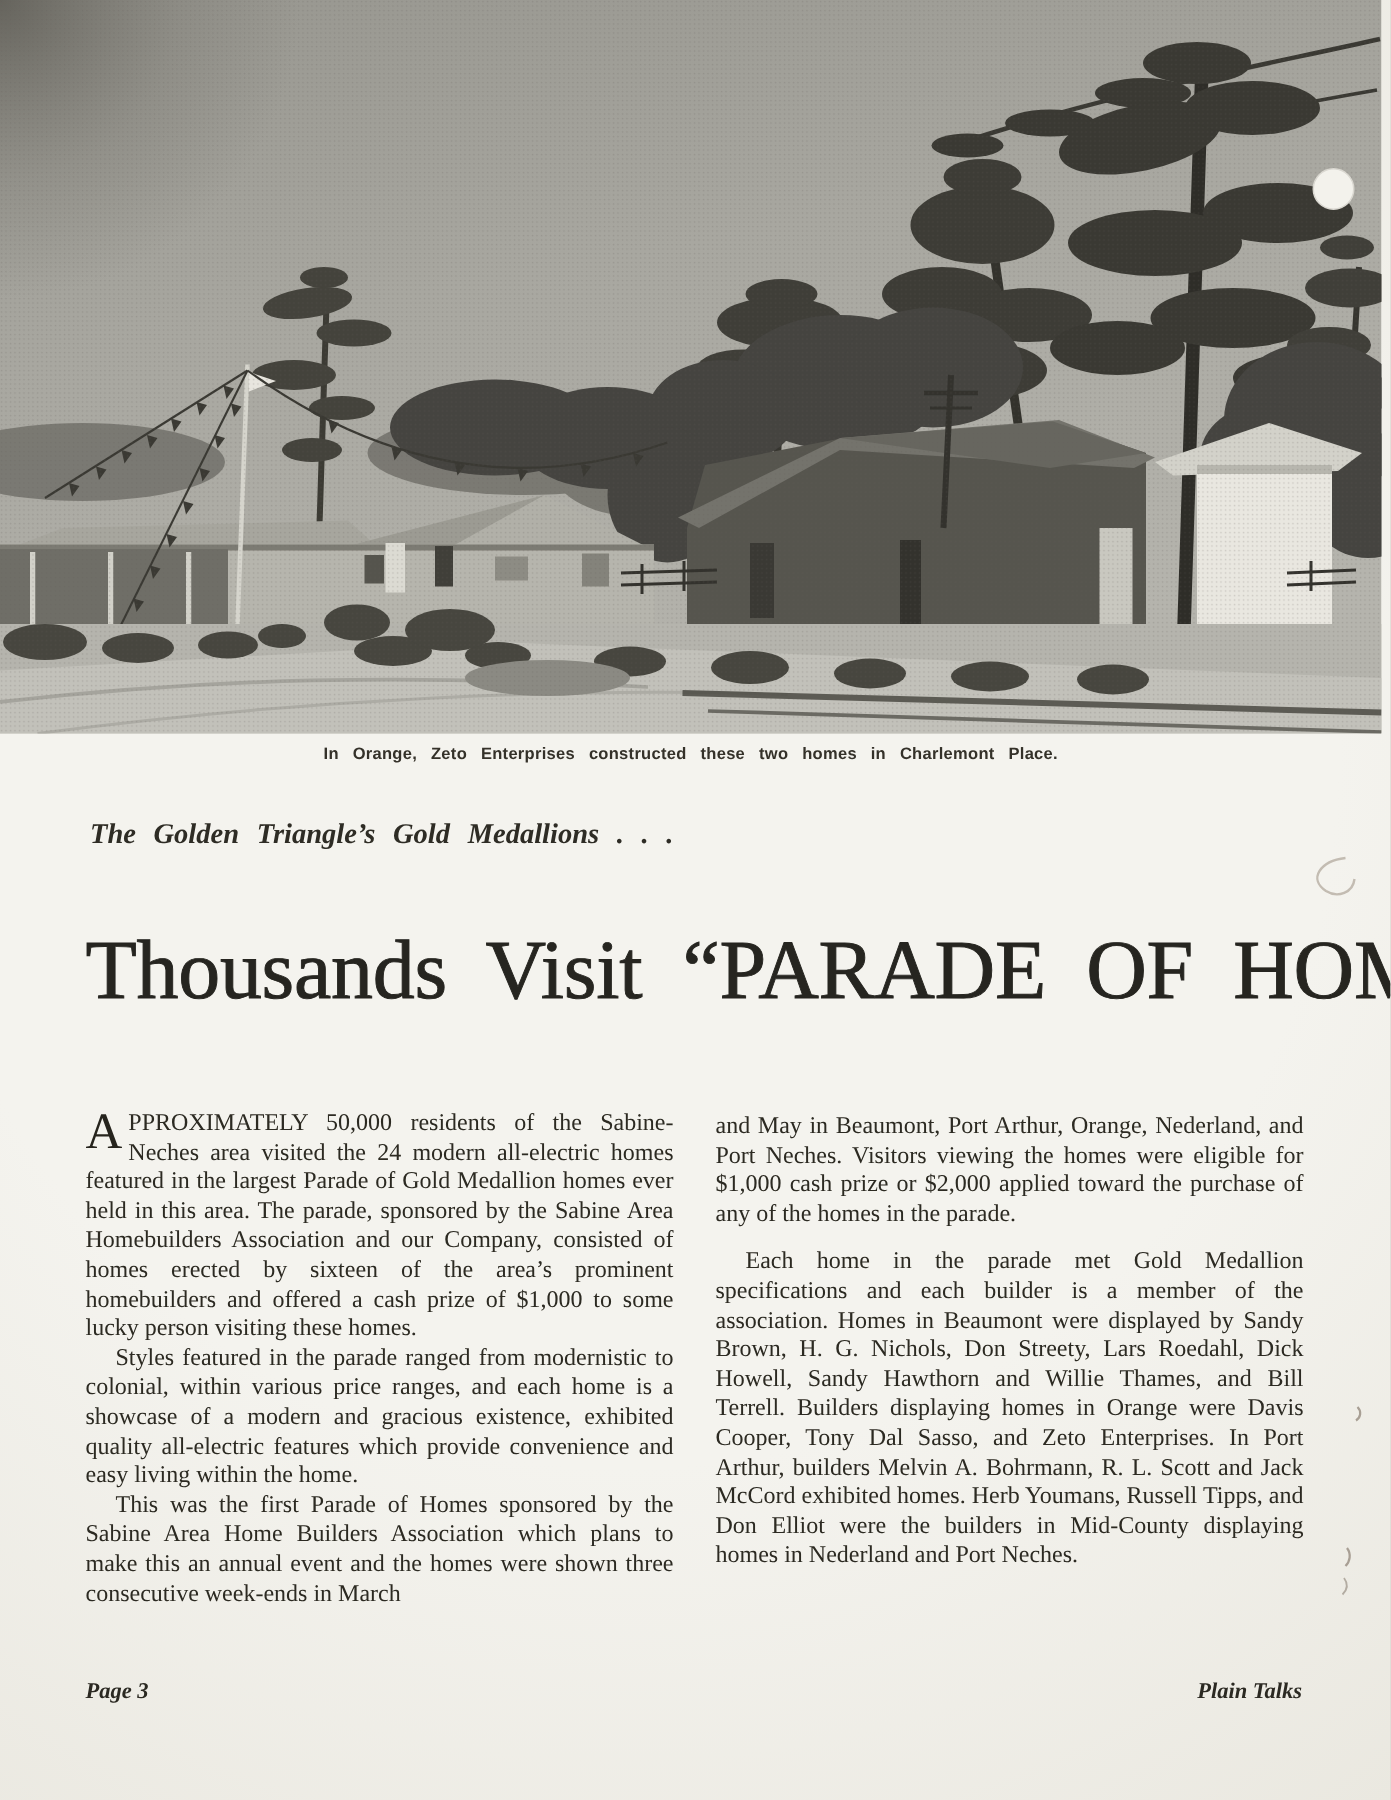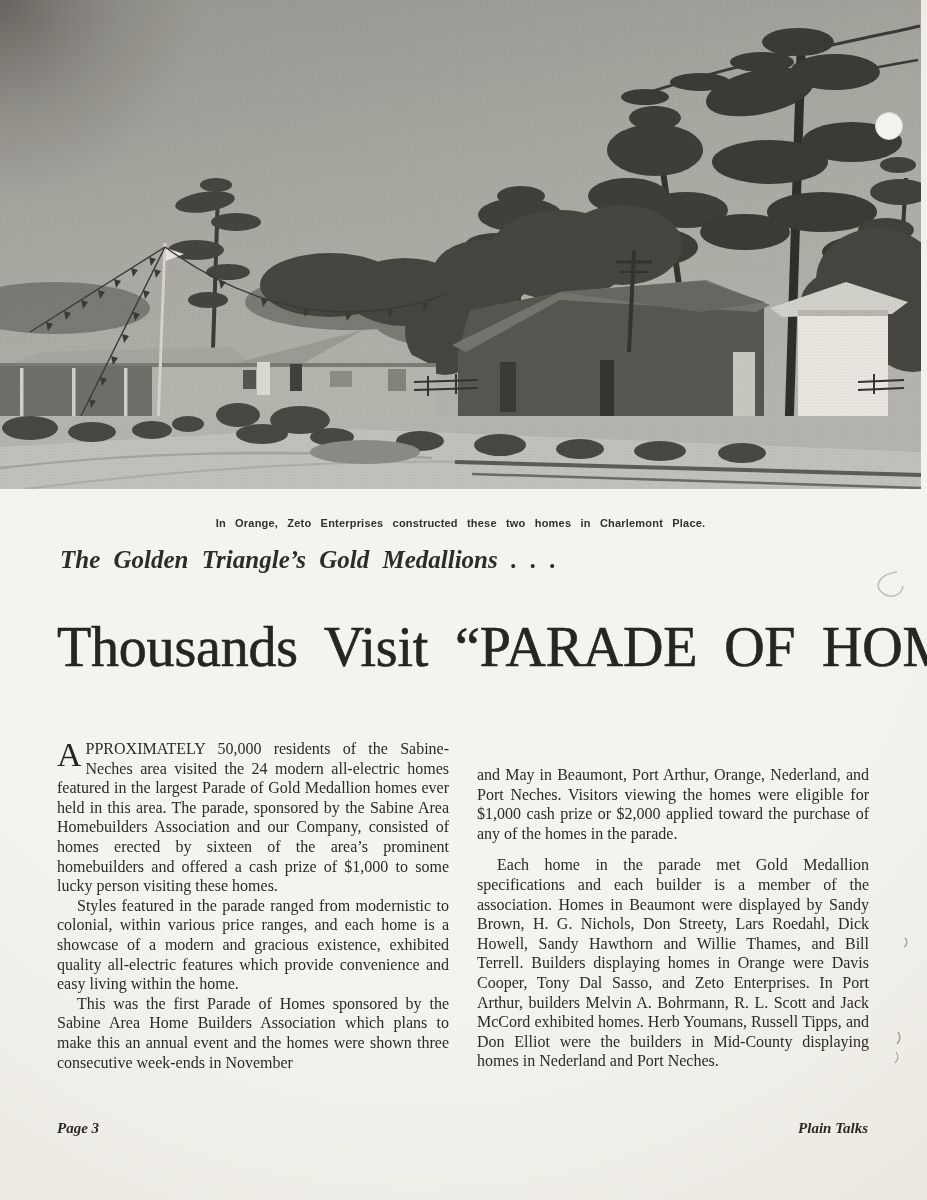--- a/index.html
+++ b/index.html
@@ -15,40 +15,39 @@
   }
   .photo{
     position:absolute;left:0;top:0;width:921px;height:489px;display:block;
   }
   .caption{
     position:absolute;left:0;top:497px;width:921px;
     text-align:center;
     font-family:"Liberation Sans", sans-serif;
     font-size:11px;font-weight:bold;letter-spacing:.2px;word-spacing:6px;
     color:#343129;
-    margin-top:20px;
   }
   .kicker{
     position:absolute;left:60px;top:546px;
-    font-size:25px;font-weight:bold;font-style:italic;
+    font-size:19px;font-weight:bold;font-style:italic;
     word-spacing:7px;color:#2e2c25;
   }
   .headline{
     position:absolute;left:57px;top:615px;width:815px;
     font-size:56px;font-weight:400;letter-spacing:-.2px;word-spacing:13px;
     color:#262520;white-space:nowrap;
     -webkit-text-stroke:.6px #262520;
   }
   .col{
     position:absolute;width:392px;
     font-size:16px;line-height:19.6px;text-align:justify;
     color:#2c2a22;
   }
   .col-left{left:57px;top:739px;}
-  .col-right{left:477px;top:741px;margin-top:24px;}
+  .col-right{left:477px;top:741px;}
   .col p{margin:0;text-indent:20px;}
   .col p.lead{text-indent:0;}
   .col p.gap-top{margin-top:12px;}
   .dropcap{
     float:left;font-size:34px;line-height:27px;
     padding:2px 4px 0 0;font-weight:400;color:#26241d;
   }
   .footer-left,.footer-right{
     position:absolute;top:1120px;
     font-size:15px;font-weight:bold;font-style:italic;color:#2b2922;
@@ -265,21 +264,21 @@
 
   <div class="caption">In Orange, Zeto Enterprises constructed these two homes in Charlemont Place.</div>
 
   <div class="kicker">The Golden Triangle’s Gold Medallions . . .</div>
 
   <h1 class="headline" style="margin:0;font-weight:400;">Thousands Visit “PARADE OF HOMES”</h1>
 
   <div class="col col-left">
     <p class="lead"><span class="dropcap">A</span><span>PPROXIMATELY 50,000 residents of the Sabine-Neches area visited the 24 modern all-electric homes featured in the largest Parade of Gold Medallion homes ever held in this area. The parade, sponsored by the Sabine Area Homebuilders Association and our Company, consisted of homes erected by sixteen of the area’s prominent homebuilders and offered a cash prize of $1,000 to some lucky person visiting these homes.</span></p>
     <p>Styles featured in the parade ranged from modernistic to colonial, within various price ranges, and each home is a showcase of a modern and gracious existence, exhibited quality all-electric features which provide convenience and easy living within the home.</p>
-    <p>This was the first Parade of Homes sponsored by the Sabine Area Home Builders Association which plans to make this an annual event and the homes were shown three consecutive week-ends in November</p>
+    <p>This was the first Parade of Homes sponsored by the Sabine Area Home Builders Association which plans to make this an annual event and the homes were shown three consecutive week-ends in March</p>
   </div>
 
   <div class="col col-right">
     <p class="lead">and May in Beaumont, Port Arthur, Orange, Nederland, and Port Neches.  Visitors viewing the homes were eligible for $1,000 cash prize or $2,000 applied toward the purchase of any of the homes in the parade.</p>
     <p class="gap-top">Each home in the parade met Gold Medallion specifications and each builder is a member of the association.  Homes in Beaumont were displayed by Sandy Brown, H. G. Nichols, Don Streety, Lars Roedahl, Dick Howell, Sandy Hawthorn and Willie Thames, and Bill Terrell.  Builders displaying homes in Orange were Davis Cooper, Tony Dal Sasso, and Zeto Enterprises.  In Port Arthur, builders Melvin A. Bohrmann, R. L. Scott and Jack McCord exhibited homes.  Herb Youmans, Russell Tipps, and Don Elliot were the builders in Mid-County displaying homes in Nederland and Port Neches.</p>
   </div>
 
   <div class="footer-left">Page 3</div>
   <div class="footer-right">Plain Talks</div>
 

